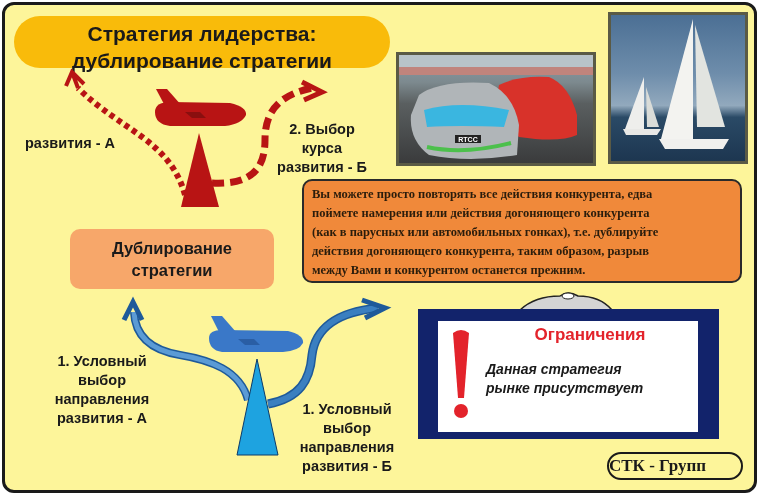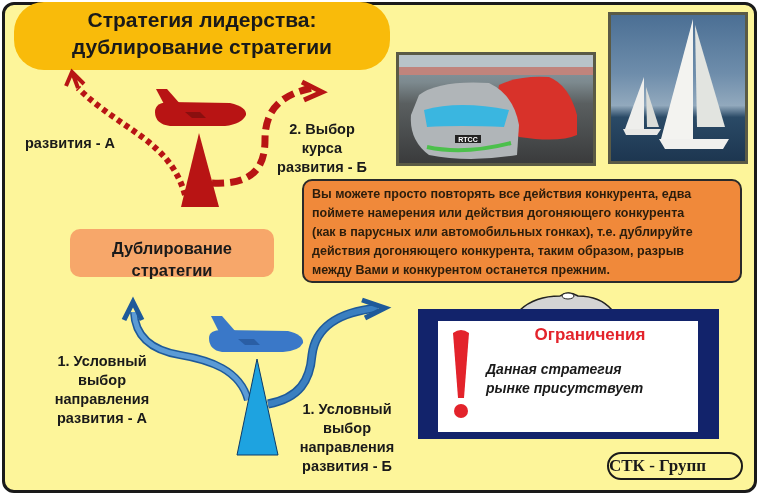--- a/index.html
+++ b/index.html
@@ -1,21 +1,21 @@
 <!DOCTYPE html>
 <html><head>
 <meta charset="utf-8">
 <style>
   html,body{margin:0;padding:0;background:#ffffff;}
   body{width:759px;height:495px;position:relative;overflow:hidden;font-family:"Liberation Sans",sans-serif;}
   .frame{position:absolute;left:2px;top:2px;width:749px;height:485px;background:#fdf59a;border:3px solid #1a1a1a;border-radius:12px;}
-  .title-pill{position:absolute;left:14px;top:2px;width:376px;height:68px;background:#f9bb0a;border-radius:30px;text-align:center;font-weight:bold;font-size:21px;line-height:27px;color:#1a1a1a;padding-top:4px;box-sizing:border-box;}
+  .title-pill{position:absolute;left:14px;top:16px;width:376px;height:52px;background:#f9bb0a;border-radius:30px;text-align:center;font-weight:bold;font-size:21px;line-height:27px;color:#1a1a1a;padding-top:4px;box-sizing:border-box;}
   .lbl{position:absolute;font-weight:bold;font-size:14.5px;line-height:19px;color:#1a1a1a;text-align:center;}
-  .dup-box{position:absolute;left:70px;top:229px;width:204px;height:48px;background:#f7a76a;border-radius:10px;text-align:center;font-weight:bold;font-size:16.5px;line-height:22px;color:#1a1a1a;padding-top:8px;box-sizing:border-box;}
-  .info-box{position:absolute;left:302px;top:179px;width:440px;height:104px;background:#f0893a;border:2px solid #2a2a2a;border-radius:10px;box-sizing:border-box;padding:4px 6px 0 8px;font-weight:bold;font-size:12.5px;line-height:19px;color:#2b1d0c;}
+  .dup-box{position:absolute;left:70px;top:229px;width:204px;height:60px;background:#f7a76a;border-radius:10px;text-align:center;font-weight:bold;font-size:16.5px;line-height:22px;color:#1a1a1a;padding-top:8px;box-sizing:border-box;}
+  .info-box{position:absolute;left:302px;top:179px;width:440px;height:104px;background:#f0893a;border:2px solid #2a2a2a;border-radius:10px;box-sizing:border-box;padding:4px 6px 0 8px;font-weight:bold;font-size:12.5px;line-height:19px;color:#2b1d0c;font-family:Liberation Serif, serif;}
   .photo{position:absolute;border:3px solid #5a5a45;box-sizing:border-box;overflow:hidden;}
   .photo-cars{left:396px;top:52px;width:200px;height:114px;background:linear-gradient(180deg,#8a9aa6 0%,#7d8a8f 25%,#5a5f60 45%,#3a3b3c 100%);}
   .photo-boats{left:608px;top:12px;width:140px;height:152px;background:linear-gradient(180deg,#4b6f94 0%,#6e8dab 40%,#92a9bd 62%,#2a4a66 70%,#1d3650 100%);}
   .clip-board{position:absolute;left:418px;top:309px;width:301px;height:130px;background:#12236b;}
   .clip-paper{position:absolute;left:438px;top:321px;width:260px;height:111px;background:#ffffff;}
   .clip-title{position:absolute;left:490px;top:325px;width:200px;text-align:center;color:#e3232b;font-weight:bold;font-size:17px;}
   .clip-text{position:absolute;left:486px;top:348px;width:210px;font-weight:bold;font-style:italic;font-size:14px;line-height:19px;color:#1a1a1a;margin-top:12px;}
   .stk{position:absolute;left:607px;top:452px;width:136px;height:28px;border:2px solid #1a1a1a;border-radius:14px;box-sizing:border-box;text-align:left;font-family:"Liberation Serif",serif;font-weight:bold;font-size:17px;line-height:24px;color:#1a1a1a;background:#fdf59a;}
   svg.abs{position:absolute;left:0;top:0;}
 </style>

